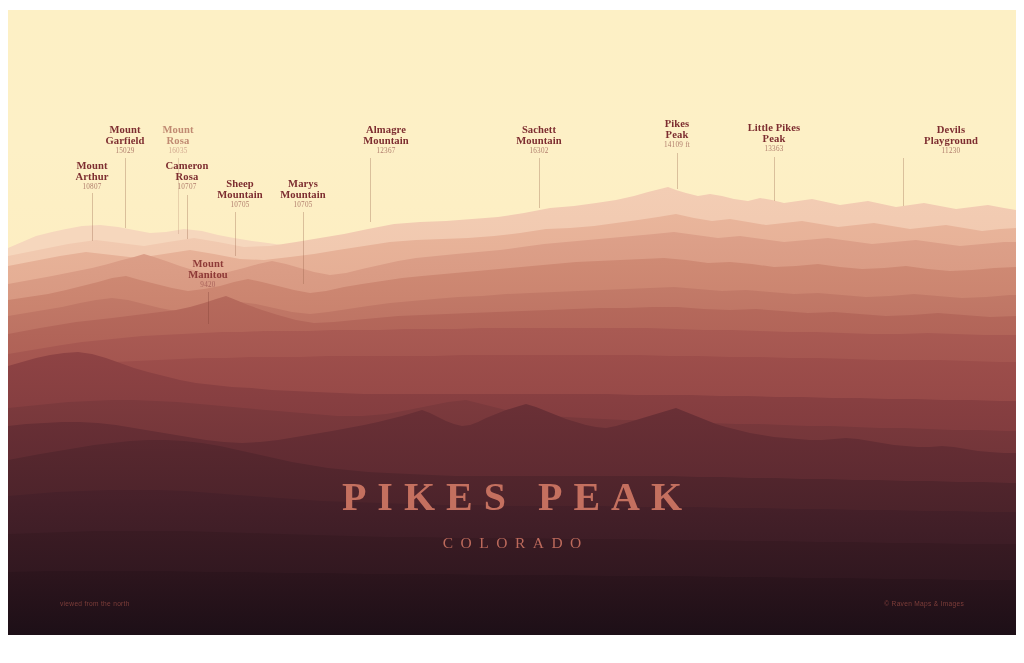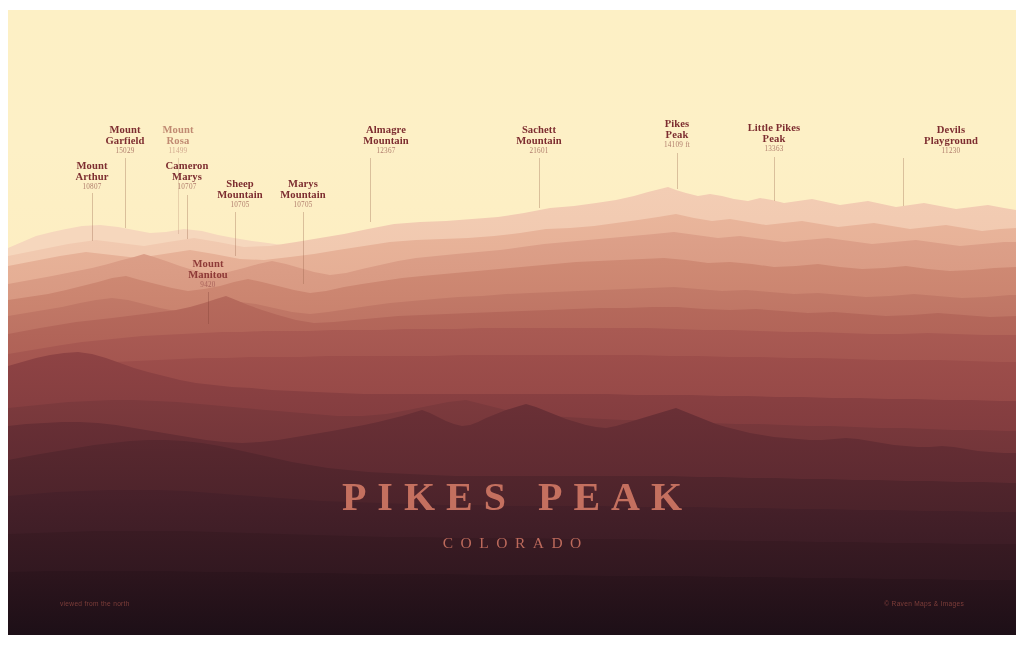--- a/index.html
+++ b/index.html
@@ -225,26 +225,26 @@
 
   <div class="label" style="left:67px;  top:114px; width:100px;">
     <span class="nm">Mount
 Garfield</span>
     <span class="el">15029</span>
   </div>
 
   <div class="label faint" style="left:120px; top:114px; width:100px;">
     <span class="nm">Mount
 Rosa</span>
-    <span class="el">11499</span>
+    <span class="el">16035</span>
   </div>
 
   <div class="label" style="left:129px; top:150px; width:100px;">
     <span class="nm">Cameron
-Marys</span>
+Rosa</span>
     <span class="el">10707</span>
   </div>
 
   <div class="label" style="left:182px; top:168px; width:100px;">
     <span class="nm">Sheep
 Mountain</span>
     <span class="el">10705</span>
   </div>
 
   <div class="label" style="left:245px; top:168px; width:100px;">
@@ -261,21 +261,21 @@
 
   <div class="label" style="left:328px; top:114px; width:100px;">
     <span class="nm">Almagre
 Mountain</span>
     <span class="el">12367</span>
   </div>
 
   <div class="label" style="left:481px; top:114px; width:100px;">
     <span class="nm">Sachett
 Mountain</span>
-    <span class="el">21601</span>
+    <span class="el">16302</span>
   </div>
 
   <div class="label" style="left:619px; top:108px; width:100px;">
     <span class="nm">Pikes
 Peak</span>
     <span class="el">14109 ft</span>
   </div>
 
   <div class="label" style="left:711px; top:112px; width:110px;">
     <span class="nm">Little Pikes

